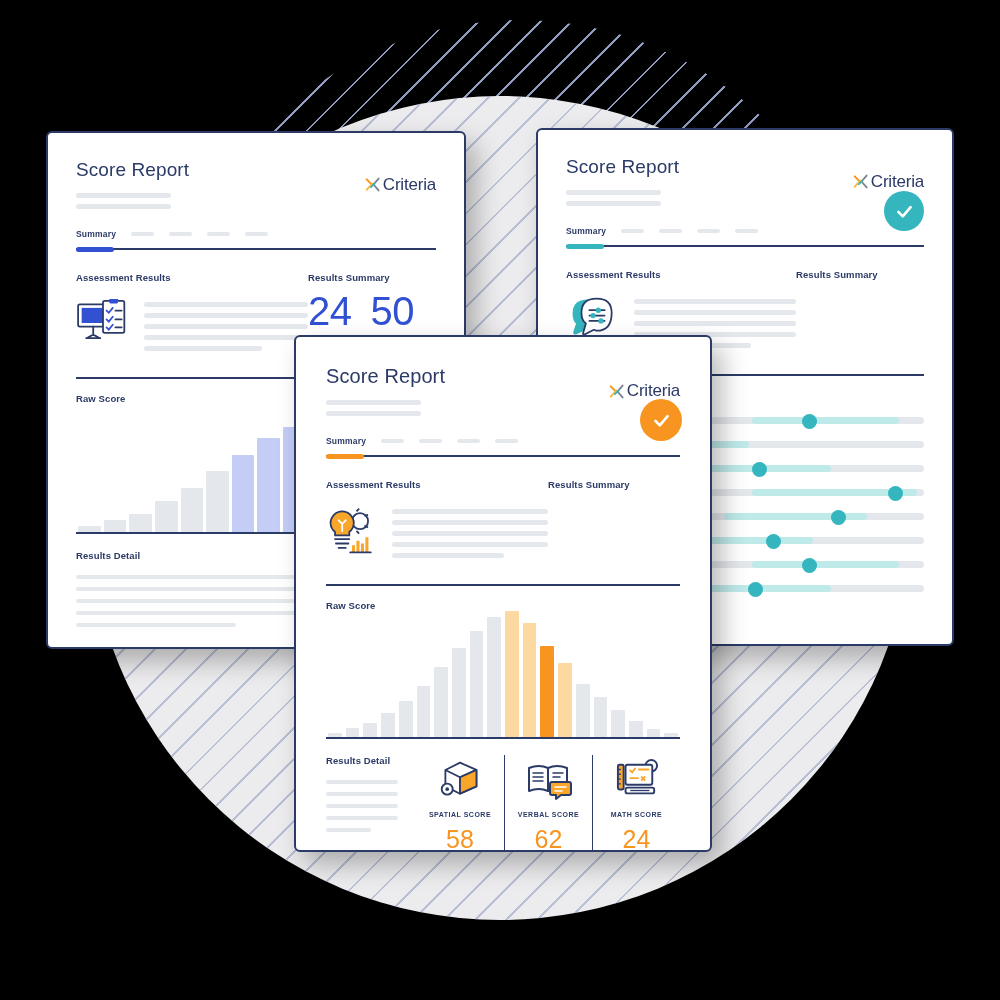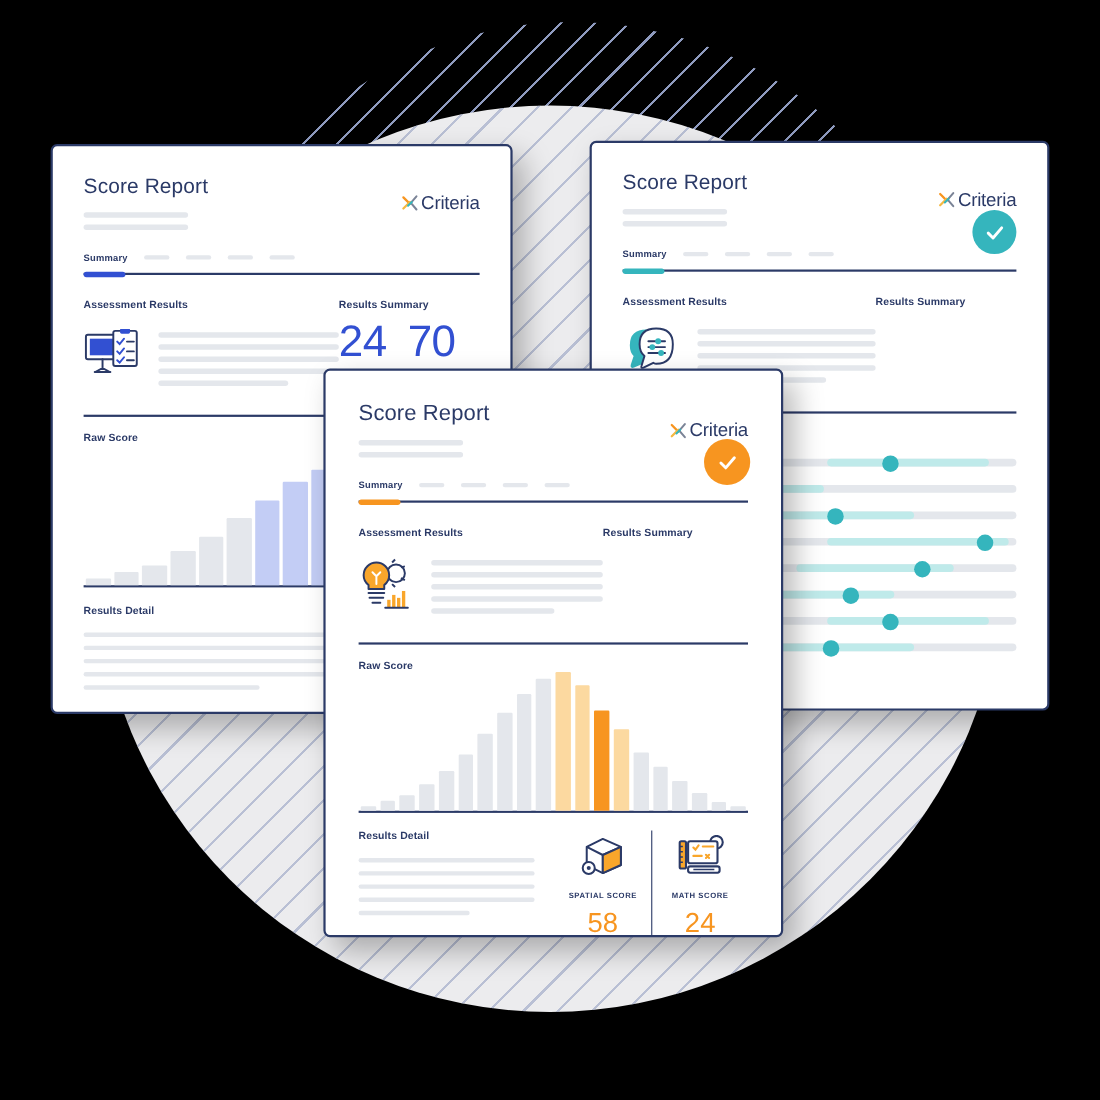--- a/index.html
+++ b/index.html
@@ -207,21 +207,21 @@
           </div>
         </div>
         <div class="results-right">
           <div class="sec-title">Results Summary</div>
           <div class="big-nums">
             <div class="num-block">
               <div class="big-num" style="color:#3250d2">24</div>
               <div class="num-label">RAW SCORE</div>
             </div>
             <div class="num-block">
-              <div class="big-num" style="color:#3250d2">70</div>
+              <div class="big-num" style="color:#3250d2">50</div>
               <div class="num-label">PERCENTILE</div>
             </div>
           </div>
         </div>
       </div>
 
       <div class="divider"></div>
 
       <div class="hist-wrap">
         <div class="sec-title">Raw Score</div>
@@ -500,20 +500,33 @@
                 <path d="M24 20 L42 12 L42 30 L24 38 Z" fill="#f9a62b" stroke="#2b3a67" stroke-width="2" stroke-linejoin="round"></path>
                 <circle cx="10" cy="33" r="6" fill="#fff" stroke="#2b3a67" stroke-width="2"></circle>
                 <circle cx="10" cy="33" r="2" fill="#2b3a67"></circle>
               </svg>
             </div>
             <div class="cell-label">SPATIAL SCORE</div>
             <div class="cell-value" style="color:#f79520">58</div>
           </div>
           <div class="score-cell">
             <div class="cell-icon">
+              <svg width="46" height="40" viewBox="0 0 46 40">
+                <path d="M3 7 q10 -4 19 0 v23 q-9 -4 -19 0 z" fill="#fff" stroke="#2b3a67" stroke-width="2" stroke-linejoin="round"></path>
+                <path d="M41 7 q-10 -4 -19 0 v23 q9 -4 19 0 z" fill="#fff" stroke="#2b3a67" stroke-width="2" stroke-linejoin="round"></path>
+                <path d="M7 12 h10 M7 16 h10 M7 20 h10 M27 12 h10 M27 16 h7" stroke="#2b3a67" stroke-width="1.5" stroke-linecap="round"></path>
+                <path d="M26 21 h17 q2 0 2 2 v9 q0 2 -2 2 h-8 l-5 4 v-4 h-4 q-2 0 -2 -2 v-9 q0 -2 2 -2 z" fill="#f9a62b" stroke="#2b3a67" stroke-width="2" stroke-linejoin="round"></path>
+                <path d="M29 26 h11 M29 30 h7" stroke="#fff" stroke-width="1.6" stroke-linecap="round"></path>
+              </svg>
+            </div>
+            <div class="cell-label">VERBAL SCORE</div>
+            <div class="cell-value" style="color:#f79520">62</div>
+          </div>
+          <div class="score-cell">
+            <div class="cell-icon">
               <svg width="46" height="42" viewBox="0 0 48 44">
                 <circle cx="39" cy="7" r="6" fill="none" stroke="#2b3a67" stroke-width="2"></circle>
                 <rect x="12" y="6" width="28" height="21" rx="2" fill="#fff" stroke="#2b3a67" stroke-width="2"></rect>
                 <path d="M17 12 l2 2 l3 -4 M26 11 h10 M17 20 h8 M29 19 l3 3 M32 19 l-3 3" stroke="#f9a62b" stroke-width="2" fill="none" stroke-linecap="round"></path>
                 <rect x="4" y="6" width="6" height="26" rx="1.5" fill="#f9a62b" stroke="#2b3a67" stroke-width="2"></rect>
                 <path d="M4 11 h3 M4 16 h3 M4 21 h3 M4 26 h3" stroke="#2b3a67" stroke-width="1.4"></path>
                 <rect x="12" y="30" width="30" height="6" rx="2" fill="#fff" stroke="#2b3a67" stroke-width="2"></rect>
                 <path d="M17 33 h20" stroke="#2b3a67" stroke-width="1.4"></path>
               </svg>
             </div>

